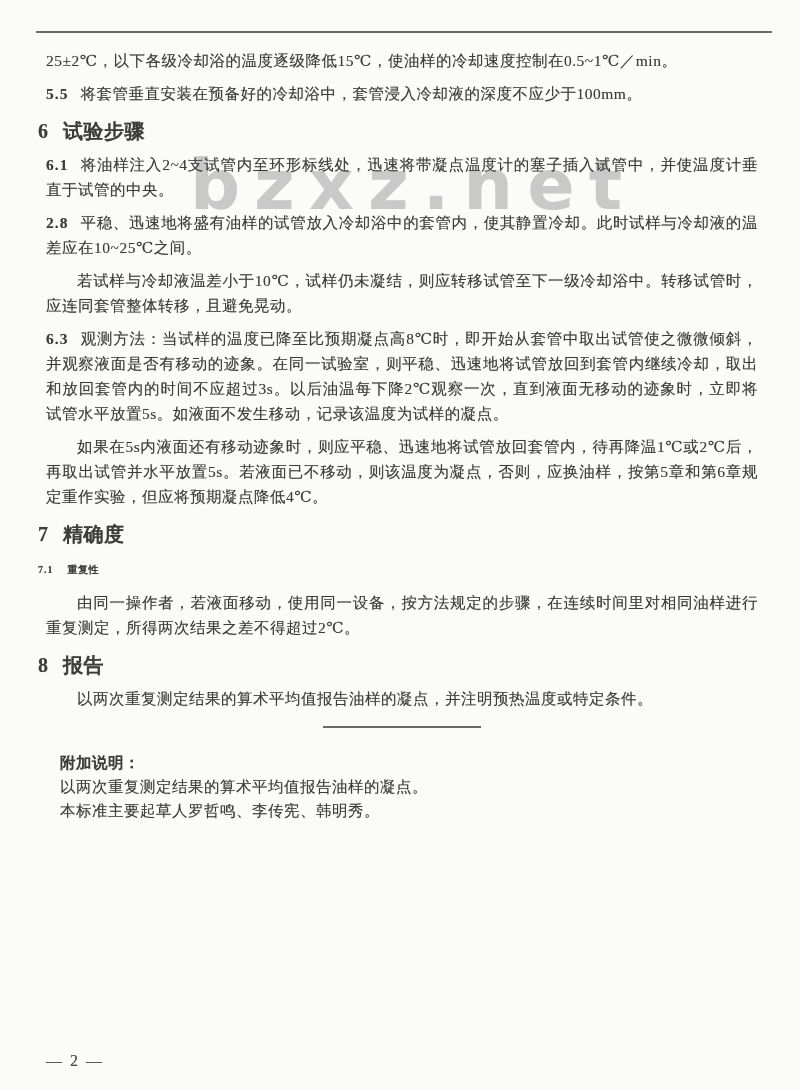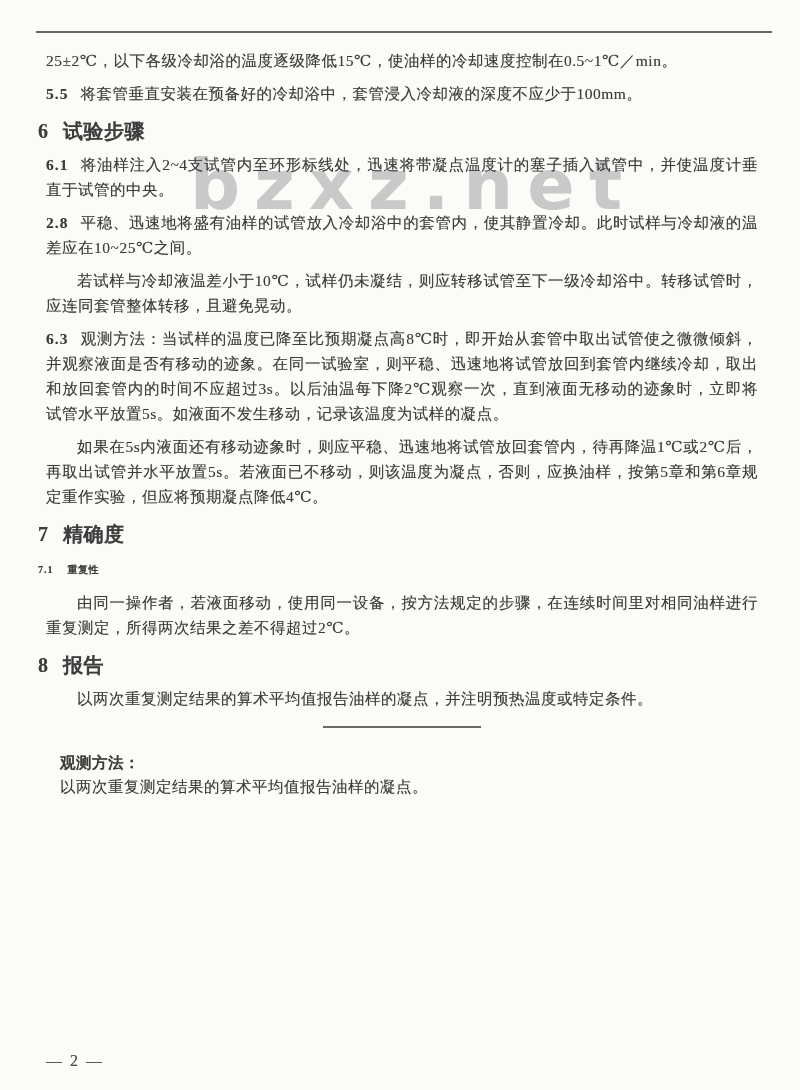--- a/index.html
+++ b/index.html
@@ -96,21 +96,22 @@
 
     <p class="indent"><span>由同一操作者，若液面移动，使用同一设备，按方法规定的步骤，在连续时间里对相同油样进行重复测定，所得两次结果之差不得超过2℃。</span></p>
 
     <p class="heading"><b class="num">8</b><b>报告</b></p>
 
     <p class="indent"><span>以两次重复测定结果的算术平均值报告油样的凝点，并注明预热温度或特定条件。</span></p>
 
     <div class="divider"></div>
 
     <div class="notes">
-      <p class="notes-title">观测方法：</p>
+      <p class="notes-title">附加说明：</p>
       <p>以两次重复测定结果的算术平均值报告油样的凝点。</p>
+      <p>本标准主要起草人罗哲鸣、李传宪、韩明秀。</p>
     </div>
 
   </div>
 
   <div class="footer">— 2 —</div>
 
 </div>
 
 </body></html>

